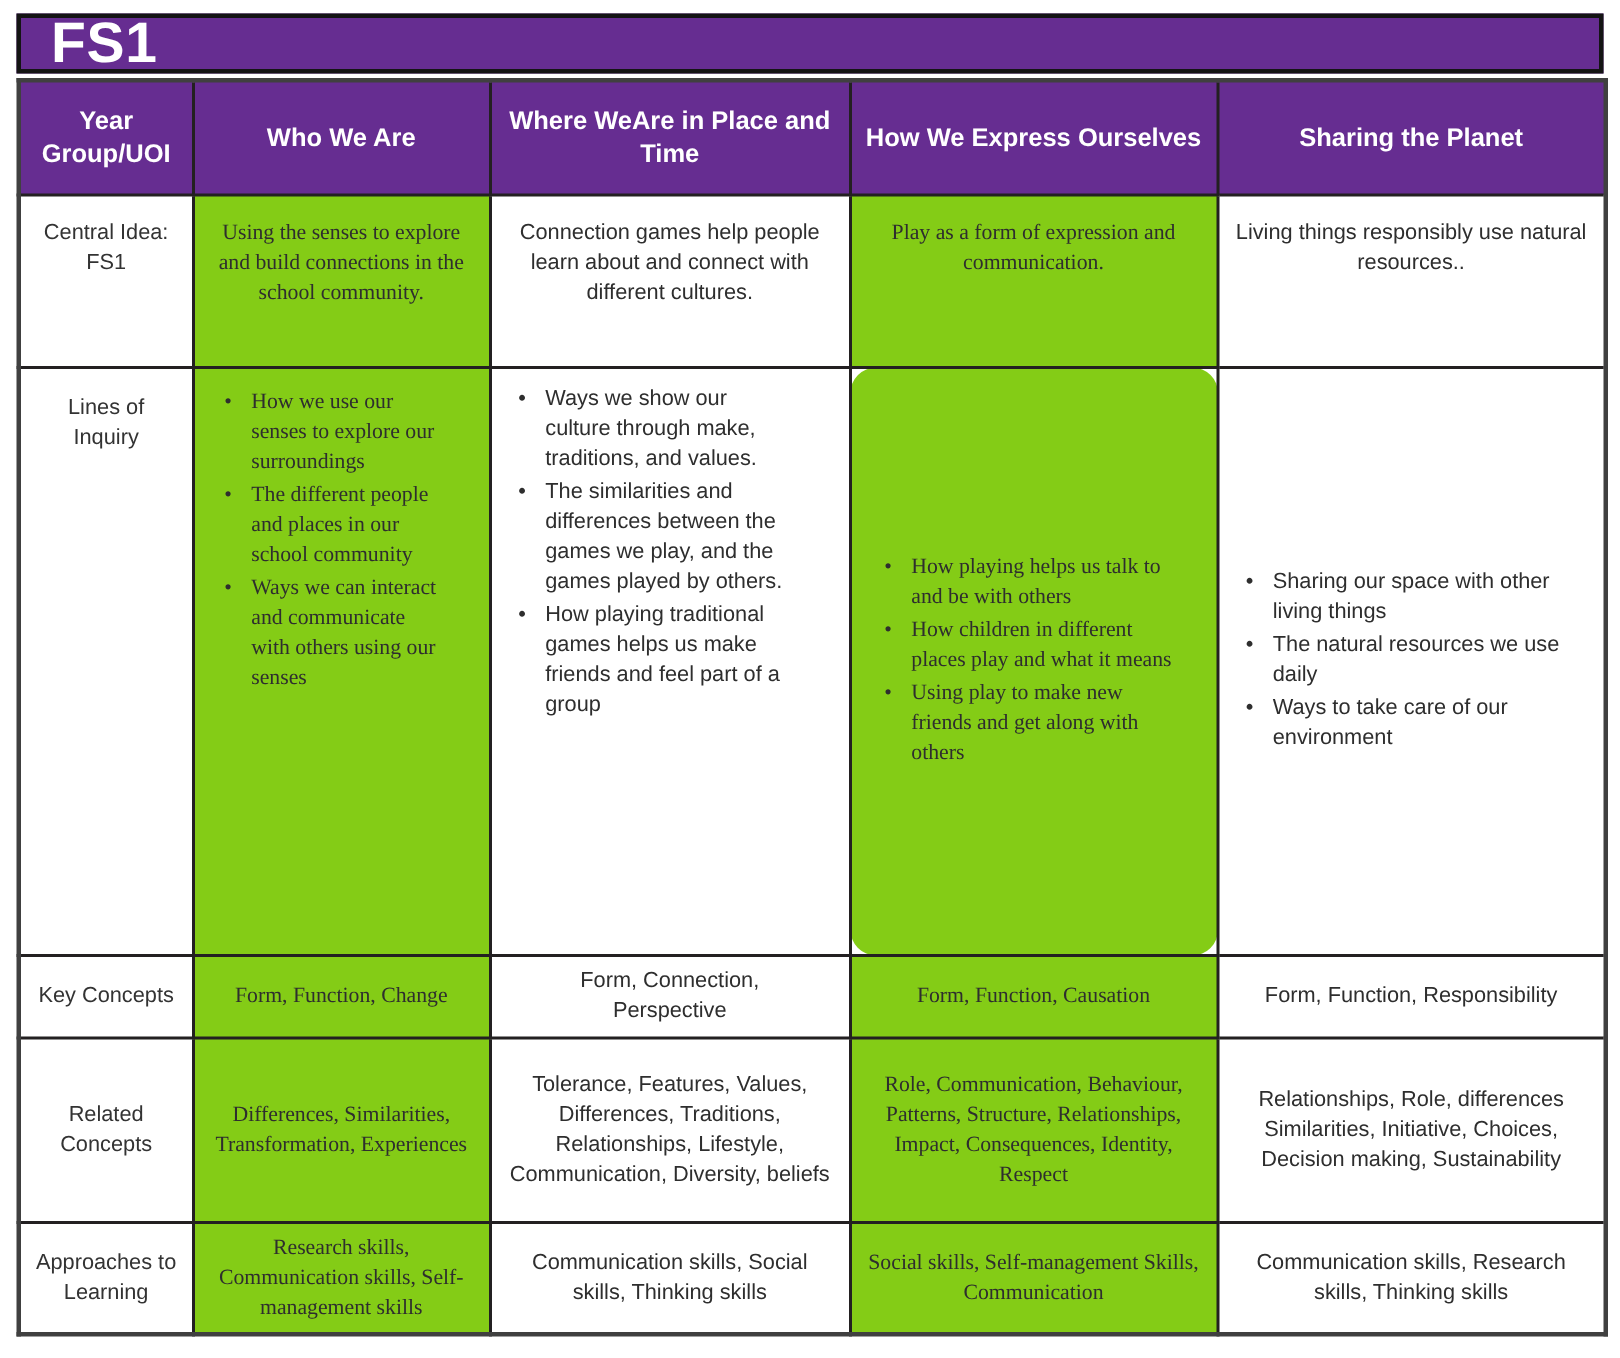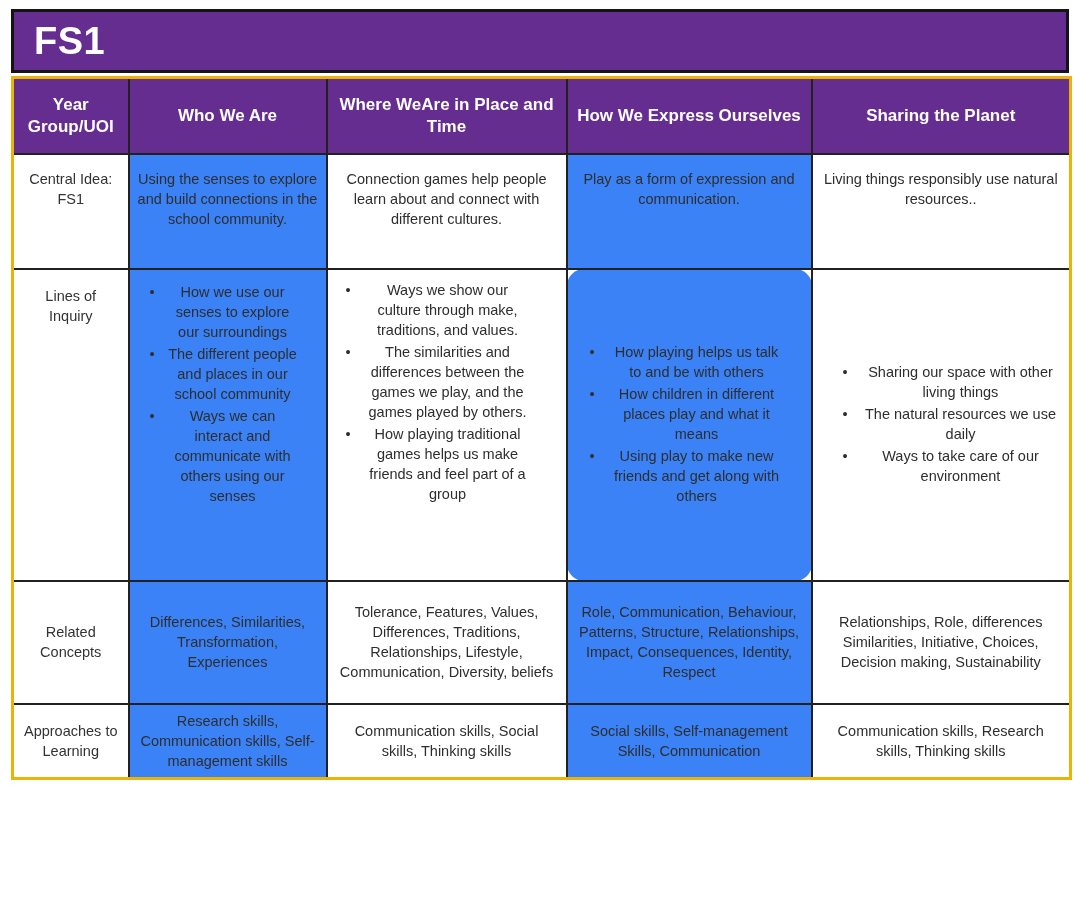--- a/index.html
+++ b/index.html
@@ -6,33 +6,33 @@
   html, body { margin: 0; padding: 0; background: #ffffff; }
   body {
     width: 1080px; height: 905px;
     padding: 9px 11px;
     font-family: "Liberation Sans", "DejaVu Sans", sans-serif;
     color: #2e2e2e;
   }
   .banner {
     background: #662D91;
     border: 3px solid #141414;
-    height: 64px;
+    height: 40px;
     margin-bottom: 3px;
     display: flex; align-items: center;
     padding-left: 20px;
   }
   .banner .banner-title {
     color: #ffffff; font-size: 38px; font-weight: bold; letter-spacing: 0.5px;
   }
   table.uoi {
     width: 1058px;
     table-layout: fixed;
     border-collapse: collapse;
-    border: 3px solid #eab308;
+    border: 3px solid #404040;
   }
   col.c0 { width: 116px; }
   col.c1 { width: 198px; }
   col.c2 { width: 240px; }
   col.c3 { width: 245px; }
   col.c4 { width: 259px; }
   th, td {
     border: 2px solid #232021;
     text-align: center;
     vertical-align: middle;
@@ -42,58 +42,58 @@
     font-weight: normal;
   }
   thead th {
     background: #662D91;
     color: #ffffff;
     font-weight: bold;
     font-size: 17px;
     height: 76px;
     line-height: 1.3;
   }
-  td.pink { background: #3b82f6; }
+  td.pink { background: #84cc16; font-family: Liberation Serif, serif; }
   th.rowlabel { background: #ffffff; color: #333333; margin-top: 16px; }
 
   tr.r-central th, tr.r-central td { height: 115px; vertical-align: top; padding-top: 14px; }
-  tr.r-loi th, tr.r-loi td { height: 312px; }
+  tr.r-loi th, tr.r-loi td { height: 392px; }
   tr.r-loi th { vertical-align: top; padding-top: 16px; }
   tr.r-key th, tr.r-key td { height: 55px; }
   tr.r-related th, tr.r-related td { height: 123px; }
   tr.r-learner th, tr.r-learner td { height: 72px; }
   tr.r-atl th, tr.r-atl td { height: 73px; }
 
   td.v-top { vertical-align: top; padding-top: 12px; }
   td.v-mid { vertical-align: middle; border-radius: 17px; }
   td.pad-wide { padding-left: 30px; padding-right: 30px; }
 
   ul.bullets {
     list-style: none;
     margin: 0; padding: 0;
-    text-align: center;
+    text-align: left;
     display: inline-block;
   }
   ul.bullets li {
     position: relative;
     padding-left: 22px;
     margin: 0 0 2px 0;
   }
   ul.bullets li::before {
     content: "\2022";
     position: absolute;
     left: 4px; top: 0;
   }
   td.loi-c1 { text-align: left; padding-left: 16px; }
   td.loi-c1 ul.bullets { max-width: 152px; }
   td.loi-c2 { text-align: left; padding-left: 14px; padding-top: 10px; }
   td.loi-c2 ul.bullets { max-width: 190px; }
   td.loi-c3 { text-align: left; padding-left: 18px; }
   td.loi-c3 ul.bullets { max-width: 200px; }
-  td.loi-c4 { text-align: left; padding-left: 26px; }
+  td.loi-c4 { text-align: left; padding-left: 14px; }
   td.loi-c4 ul.bullets { max-width: 222px; }
 </style>
 </head>
 <body>
 
 <div class="banner">
   <span class="banner-title">FS1</span>
 </div>
 
 <table class="uoi">
@@ -129,20 +129,27 @@
       <td class="loi-c2 v-top">
         <ul class="bullets"><li>Ways we show our culture through make, traditions, and values.</li><li>The similarities and differences between the games we play, and the games played by others.</li><li>How playing traditional games helps us make friends and feel part of a group</li></ul>
       </td>
       <td class="pink loi-c3 v-mid">
         <ul class="bullets"><li>How playing helps us talk to and be with others</li><li>How children in different places play and what it means</li><li>Using play to make new friends and get along with others</li></ul>
       </td>
       <td class="loi-c4 v-mid">
         <ul class="bullets"><li>Sharing our space with other living things</li><li>The natural resources we use daily</li><li>Ways to take care of our environment</li></ul>
       </td>
     </tr>
+    <tr class="r-key">
+      <th class="rowlabel">Key Concepts</th>
+      <td class="pink">Form, Function, Change</td>
+      <td class="pad-wide">Form, Connection, Perspective</td>
+      <td class="pink">Form, Function, Causation</td>
+      <td>Form, Function, Responsibility</td>
+    </tr>
     <tr class="r-related">
       <th class="rowlabel">Related Concepts</th>
       <td class="pink">Differences, Similarities, Transformation, Experiences</td>
       <td>Tolerance, Features, Values, Differences, Traditions, Relationships, Lifestyle, Communication, Diversity, beliefs</td>
       <td class="pink">Role, Communication, Behaviour, Patterns, Structure, Relationships, Impact, Consequences, Identity, Respect</td>
       <td>Relationships, Role, differences Similarities, Initiative, Choices, Decision making, Sustainability</td>
     </tr>
     <tr class="r-atl">
       <th class="rowlabel">Approaches to Learning</th>
       <td class="pink">Research skills, Communication skills, Self-management skills</td>

